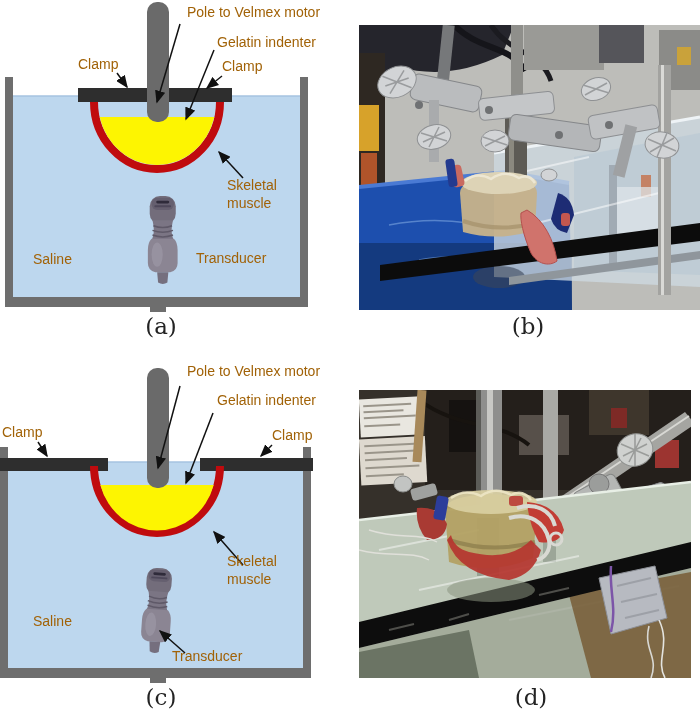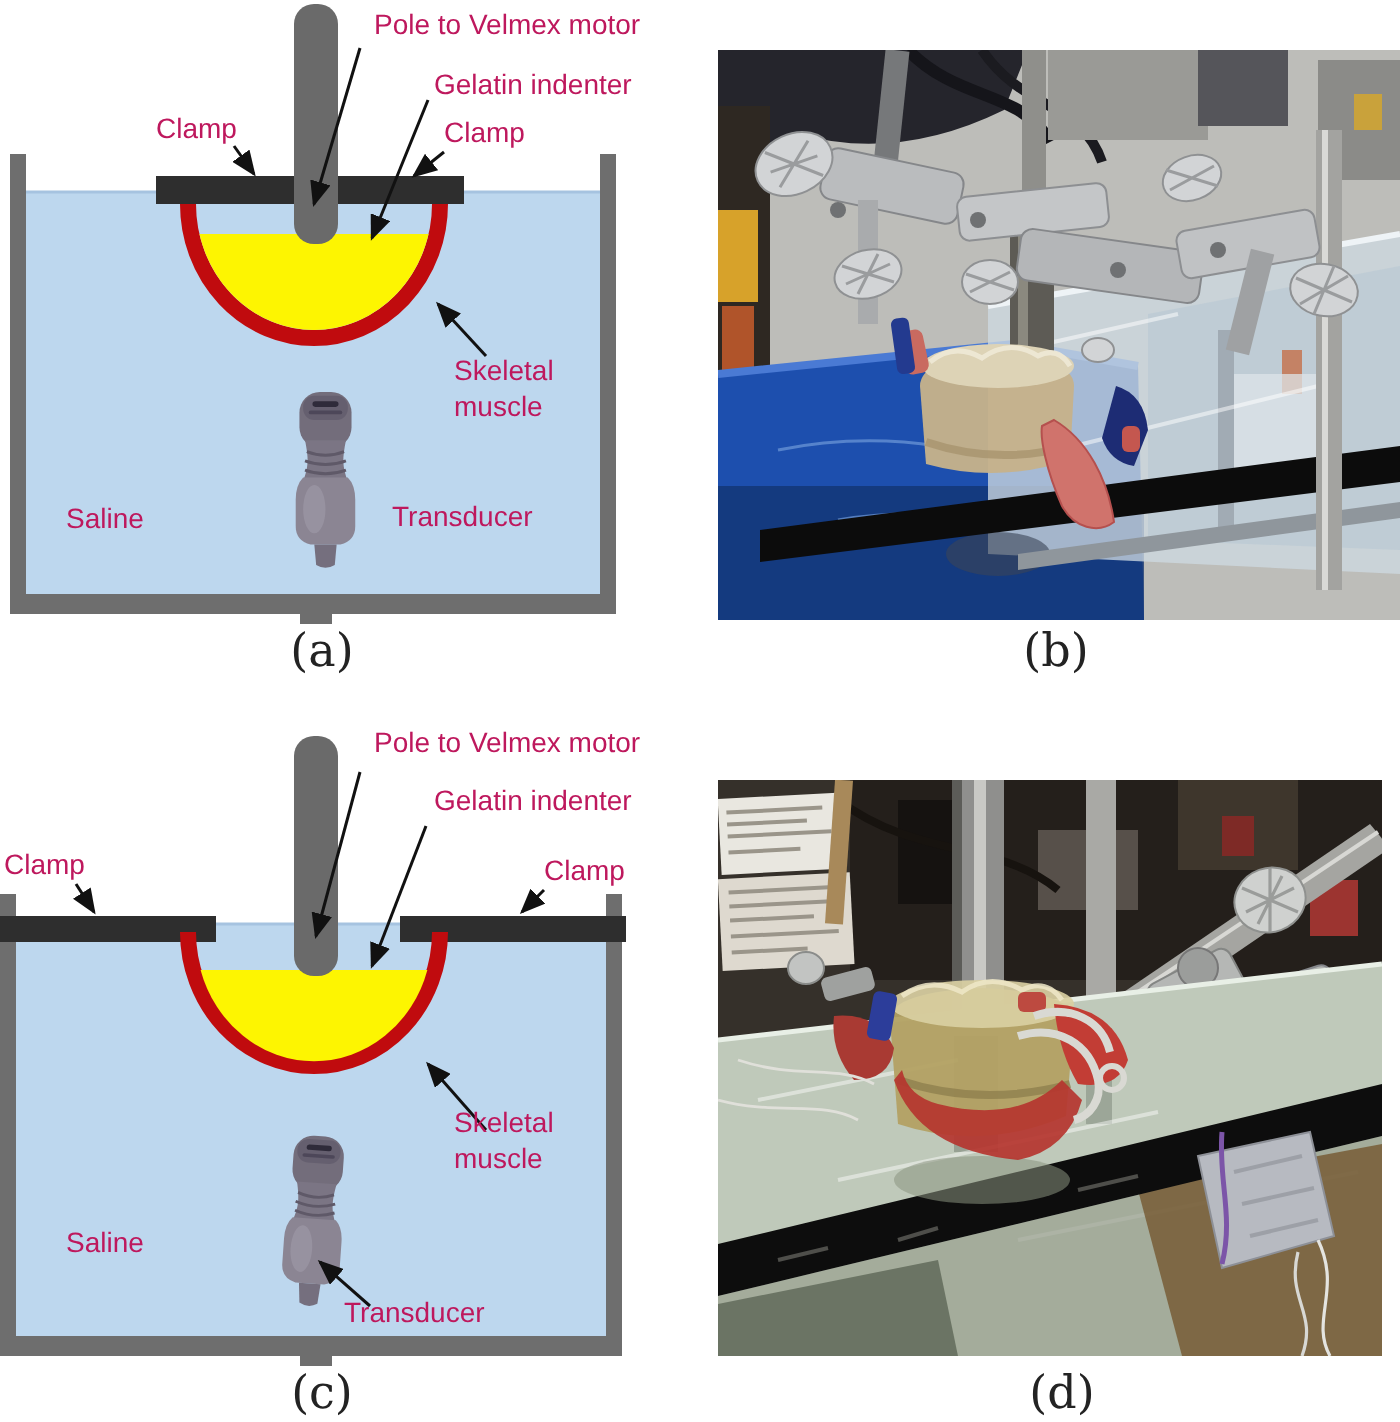--- a/index.html
+++ b/index.html
@@ -1,19 +1,19 @@
 <!DOCTYPE html>
 <html style="--saline: #bdd7ee; --gelatin: #fdf501; --muscle_red: #c00b0e; --clamp_dark: #2e2e2e; --tank_wall: #6e6e6e; --pole_gray: #6a6a6a;"><head>
 <meta charset="utf-8">
 <style>
   html,body{margin:0;padding:0;background:#fff;}
   #stage{position:relative;width:700px;height:711px;background:#fff;overflow:hidden;
          font-family:"Liberation Sans",sans-serif;}
   .panel-svg{position:absolute;display:block;}
-  .lbl{position:absolute;font:14px/1.25 "Liberation Sans",sans-serif;color:#be185d;
+  .lbl{position:absolute;font:14px/1.25 "Liberation Sans",sans-serif;color:#a16207;
        white-space:nowrap;}
   .lbl.wrap{white-space:normal;width:70px;}
   .cap{position:absolute;width:200px;text-align:center;color:#232323;
        font:23px "DejaVu Serif",serif;}
 </style>
 </head>
 <body>
 
 <div id="stage">
 

